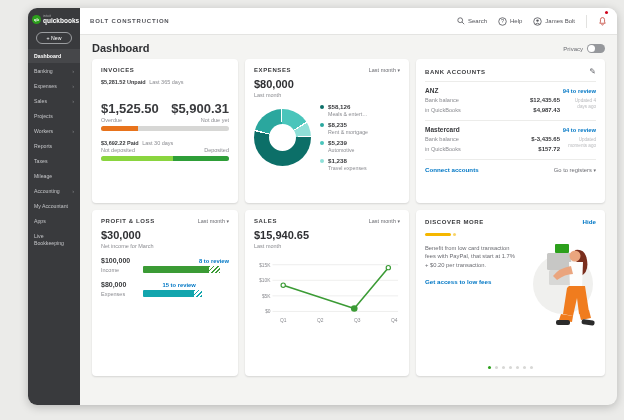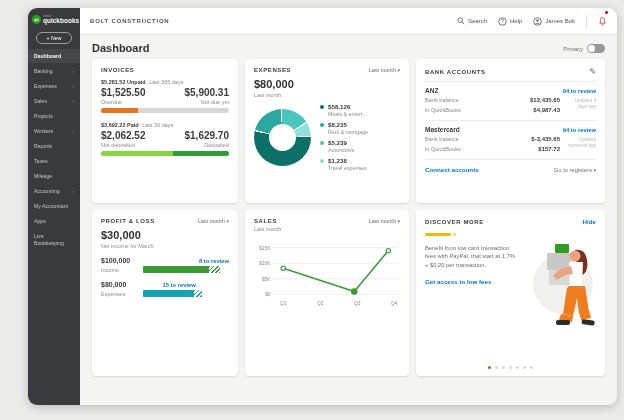--- a/index.html
+++ b/index.html
@@ -48,21 +48,21 @@
   .card-filter { font-size:5.5px; color:#6b6c72; cursor:pointer; }
   .caret { font-size:5px; color:#6b6c72; }
   .big-amount { font-size:11px; font-weight:bold; color:#2f3033; margin-top:5px; }
   .sub-gray { font-size:5.5px; color:#8a8b90; margin-top:2px; }
   .link { color:#0077c5; font-weight:bold; cursor:pointer; }
 
   
   .inv-line { font-size:5.5px; margin-top:6px; }
   .inv-line b { color:#393a3d; }
   .inv-line .period { color:#8a8b90; margin-left:2px; }
-  .amount-row { display:flex; justify-content:space-between; font-size:10px; font-weight:bold; margin-top:2px; }
+  .amount-row { display:flex; justify-content:space-between; font-size:13px; font-weight:bold; margin-top:16px; }
   .label-row { display:flex; justify-content:space-between; font-size:5.5px; color:#8a8b90; margin-top:1px; }
   .bar { height:5px; border-radius:2.5px; background:#d7d7d5; margin-top:3px; overflow:hidden; display:flex; }
   .bar-seg { height:100%; }
 
   
   .expense-body { display:flex; gap:9px; margin-top:5px; align-items:flex-start; }
   .donut { width:57px; height:57px; border-radius:50%; margin-top:6px; flex:0 0 57px; position:relative;
     background:conic-gradient(#49c5bb 0 15.5%, #fff 15.5% 16.5%, #8fe0d8 16.5% 24%, #fff 24% 25%,
                #0c6f68 25% 78.5%, #fff 78.5% 79.5%, #2aa79e 79.5% 99%, #fff 99% 100%); }
   .donut::after { content:""; position:absolute; inset:15px; background:#fff; border-radius:50%; }
@@ -243,24 +243,20 @@
           <span>Not due yet</span>
         </div>
         <div class="bar">
           <span class="bar-seg" style="width:29%; background:#e8731c;"></span>
         </div>
         <div class="inv-line" style="margin-top:9px;">
           <b>$3,692.22</b>
           <b>Paid</b>
           <span class="period">Last 30 days</span>
         </div>
-        <div class="amount-row">
-          <span>$2,062.52</span>
-          <span>$1,629.70</span>
-        </div>
         <div class="label-row">
           <span>Not deposited</span>
           <span>Deposited</span>
         </div>
         <div class="bar">
           <span class="bar-seg" style="width:56%; background:#8ad53f;"></span>
           <span class="bar-seg" style="width:44%; background:#2e9e38;"></span>
         </div>
       </div>
 
@@ -375,20 +371,21 @@
             </span>
           </div>
         </div>
       </div>
 
       <div class="card">
         <div class="card-head">
           <span class="card-title">SALES</span>
           <span class="card-filter"><span>Last month</span> <span class="caret">▾</span></span>
         </div>
+        <div class="big-amount">$15,940.65</div>
         <div class="sub-gray">Last month</div>
         <svg class="sales-chart" viewBox="0 0 150 74">
           <line x1="19" y1="10" x2="148" y2="10" stroke="#e6e6e4" stroke-width="0.7"></line>
           <line x1="19" y1="26" x2="148" y2="26" stroke="#e6e6e4" stroke-width="0.7"></line>
           <line x1="19" y1="42" x2="148" y2="42" stroke="#e6e6e4" stroke-width="0.7"></line>
           <line x1="19" y1="58" x2="148" y2="58" stroke="#e6e6e4" stroke-width="0.7"></line>
           <text class="tick-label" x="17" y="12" text-anchor="end">$15K</text>
           <text class="tick-label" x="17" y="28" text-anchor="end">$10K</text>
           <text class="tick-label" x="17" y="44" text-anchor="end">$5K</text>
           <text class="tick-label" x="17" y="60" text-anchor="end">$0</text>

